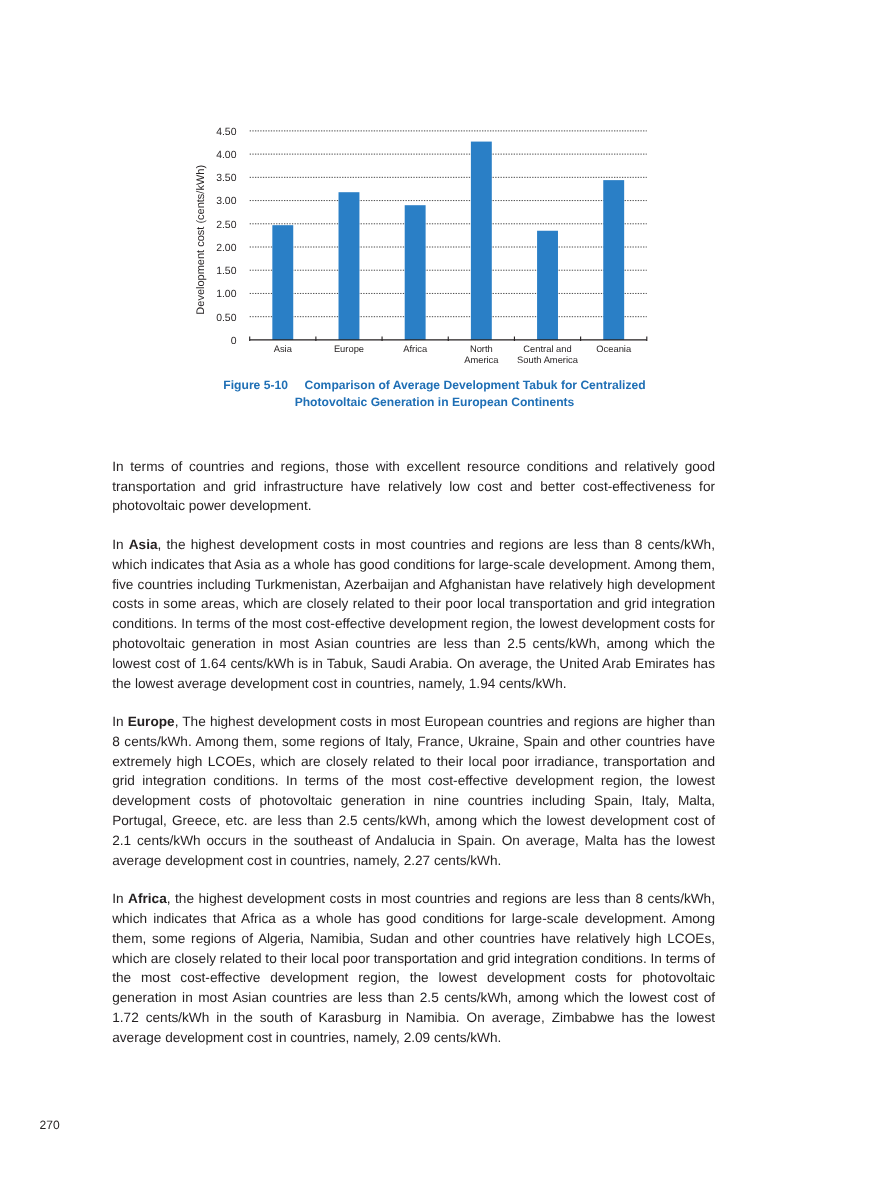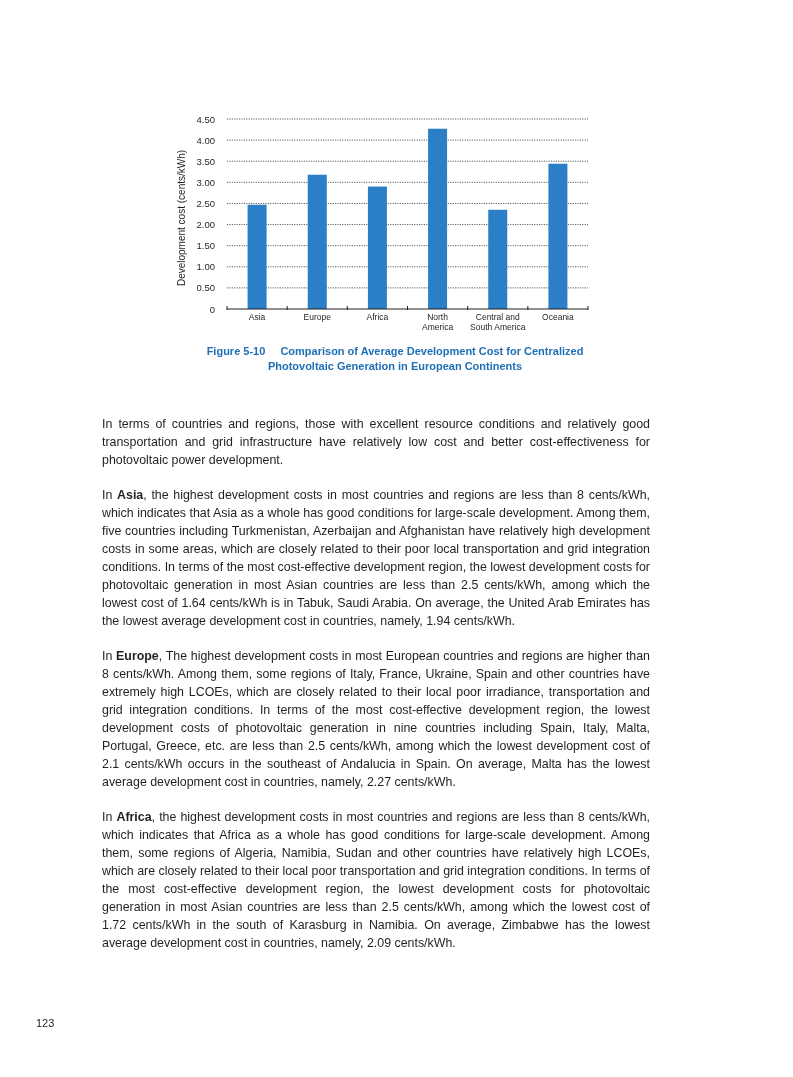--- a/index.html
+++ b/index.html
@@ -69,25 +69,25 @@
       <text x="327.75" y="212" text-anchor="middle" font-size="8.5">Central and</text>
       <text x="327.75" y="222" text-anchor="middle" font-size="8.5">South America</text>
       <text x="387.91666666666663" y="212" text-anchor="middle" font-size="8.5">Oceania</text>
     </g>
   <text id="ylabel" transform="translate(15,110) rotate(-90)" text-anchor="middle" font-size="10">Development cost (cents/kWh)</text>
 </svg>
 
 <div class="caption">
   <div>
     <span class="num">Figure 5-10</span>
-    <span>Comparison of Average Development Cost for Centralized</span>
+    <span>Comparison of Average Development Tabuk for Centralized</span>
   </div>
   <div>Photovoltaic Generation in European Continents</div>
 </div>
 
 <div class="body-text">
   <p><span>In terms of countries and regions, those with excellent resource conditions and relatively good transportation and grid infrastructure have relatively low cost and better cost-effectiveness for photovoltaic power development.</span></p>
   <p><span>In </span><b>Asia</b><span>, the highest development costs in most countries and regions are less than 8 cents/kWh, which indicates that Asia as a whole has good conditions for large-scale development. Among them, five countries including Turkmenistan, Azerbaijan and Afghanistan have relatively high development costs in some areas, which are closely related to their poor local transportation and grid integration conditions. In terms of the most cost-effective development region, the lowest development costs for photovoltaic generation in most Asian countries are less than 2.5 cents/kWh, among which the lowest cost of 1.64 cents/kWh is in Tabuk, Saudi Arabia. On average, the United Arab Emirates has the lowest average development cost in countries, namely, 1.94 cents/kWh.</span></p>
   <p><span>In </span><b>Europe</b><span>, The highest development costs in most European countries and regions are higher than 8 cents/kWh. Among them, some regions of Italy, France, Ukraine, Spain and other countries have extremely high LCOEs, which are closely related to their local poor irradiance, transportation and grid integration conditions. In terms of the most cost-effective development region, the lowest development costs of photovoltaic generation in nine countries including Spain, Italy, Malta, Portugal, Greece, etc. are less than 2.5 cents/kWh, among which the lowest development cost of 2.1 cents/kWh occurs in the southeast of Andalucia in Spain. On average, Malta has the lowest average development cost in countries, namely, 2.27 cents/kWh.</span></p>
   <p><span>In </span><b>Africa</b><span>, the highest development costs in most countries and regions are less than 8 cents/kWh, which indicates that Africa as a whole has good conditions for large-scale development. Among them, some regions of Algeria, Namibia, Sudan and other countries have relatively high LCOEs, which are closely related to their local poor transportation and grid integration conditions. In terms of the most cost-effective development region, the lowest development costs for photovoltaic generation in most Asian countries are less than 2.5 cents/kWh, among which the lowest cost of 1.72 cents/kWh in the south of Karasburg in Namibia. On average, Zimbabwe has the lowest average development cost in countries, namely, 2.09 cents/kWh.</span></p>
 </div>
 
-<div class="page-num">123</div>
+<div class="page-num">270</div>
 
 </body></html>

